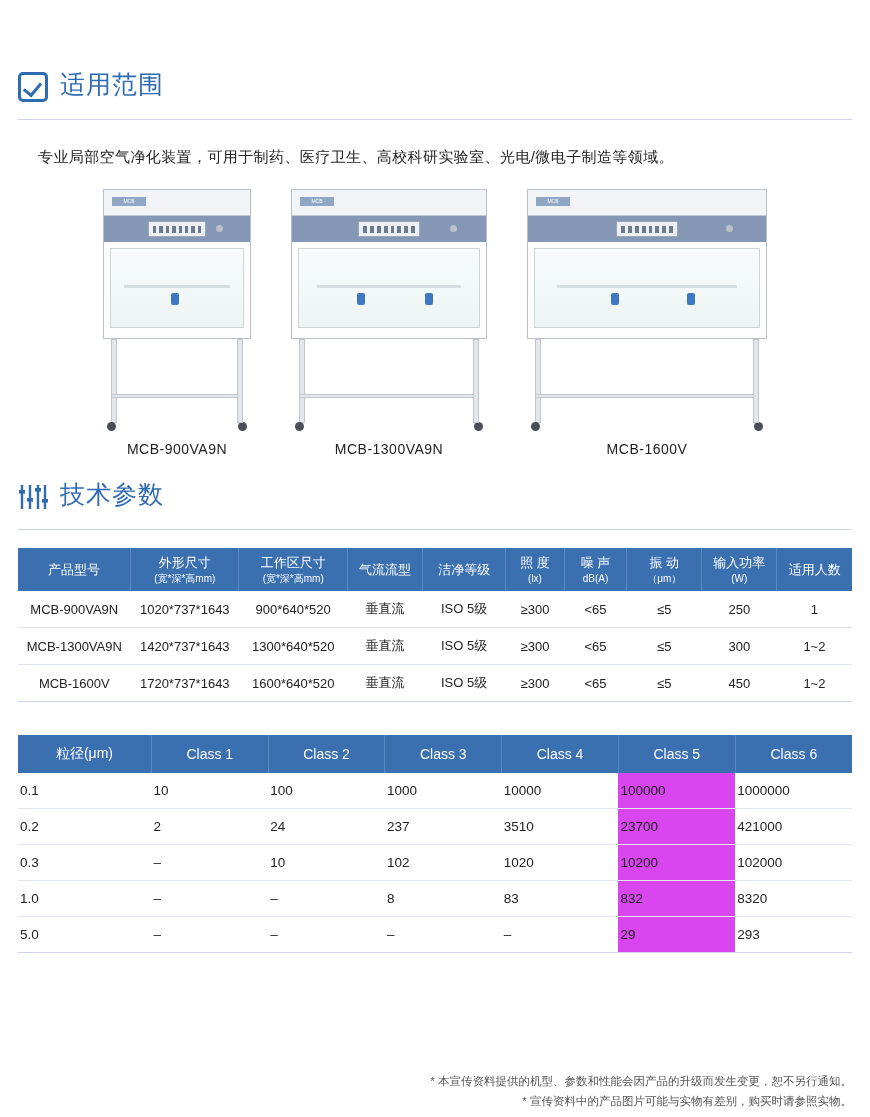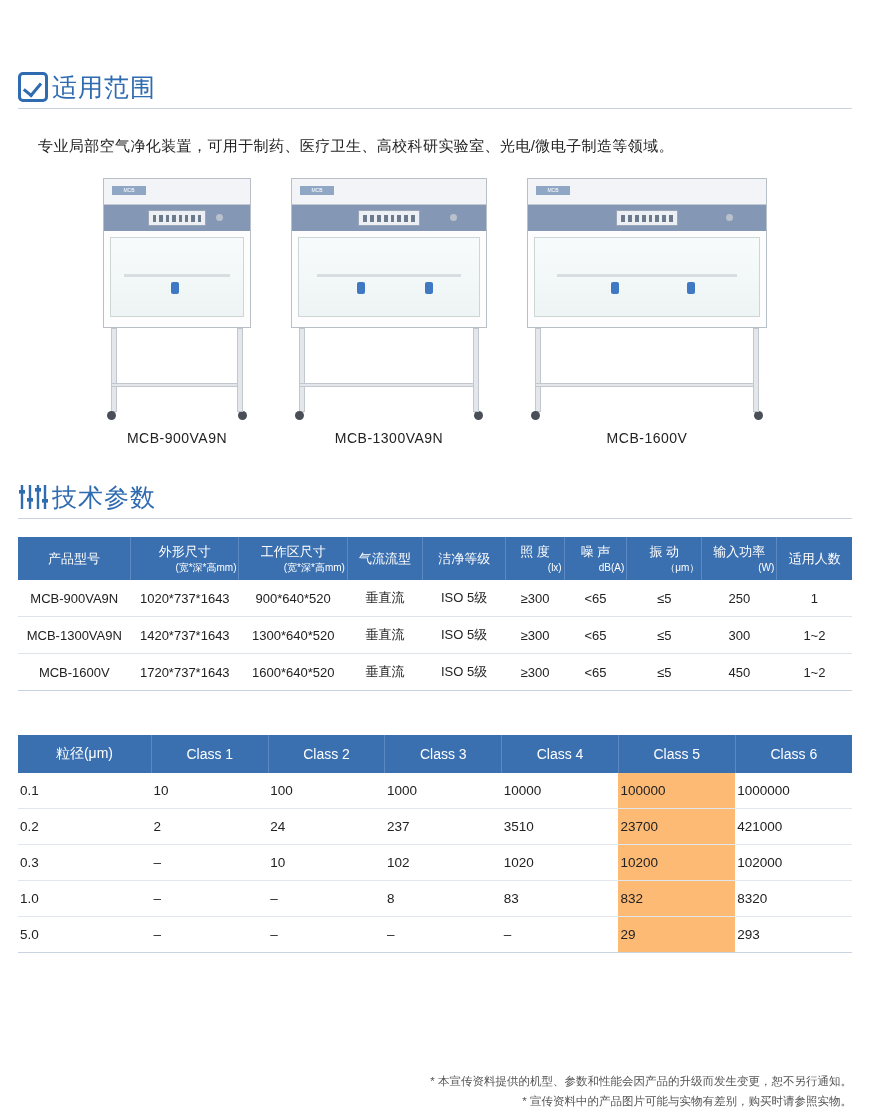--- a/index.html
+++ b/index.html
@@ -12,23 +12,23 @@
     height: 1117px;
     position: relative;
     font-family: "Liberation Sans", sans-serif;
     color: #333;
     overflow: hidden;
   }
 
   
   .section-head {
     display: flex;
-    align-items: center;
-    gap: 4px;
-    padding-bottom: 6px;
+    align-items: flex-start;
+    gap: 12px;
+    padding-bottom: 17px;
     border-bottom: 1px solid #c9d4e2;
   }
   .section-head .mark {
     width: 30px; height: 30px;
     flex: 0 0 30px;
     position: relative;
   }
   .section-title {
     font-size: 25px;
     color: #2f6bb0;
@@ -190,21 +190,20 @@
     font-weight: normal;
     padding: 6px 2px;
     text-align: center;
     line-height: 1.35;
     border-right: 1px solid #5c89c2;
   }
   table.tbl thead th:last-child { border-right: none; }
   table.tbl thead th .sm {
     display: block;
     font-size: 10px;
-    text-align: right;
   }
   table.tbl tbody td {
     text-align: center;
     padding: 9px 2px;
     border-bottom: 1px solid #dfe4ea;
     color: #222;
     font-size: 13px;
   }
   table.tbl tbody tr:last-child td { border-bottom: 1px solid #c9d4e2; }
 
@@ -229,21 +228,21 @@
     border-right: 1px solid #5c89c2;
     font-size: 14px;
   }
   table.tbl2 thead th:last-child { border-right: none; }
   table.tbl2 tbody td {
     text-align: left;
     padding: 10px 2px;
     border-bottom: 1px solid #e2e7ed;
     color: #222;
   }
-  table.tbl2 tbody td.hl { background: #fdba74; }
+  table.tbl2 tbody td.hl { background: #d946ef; }
   table.tbl2 tbody tr:last-child td { border-bottom: 1px solid #c9d4e2; }
 
   
   #footnotes {
     position: absolute;
     right: 18px;
     top: 1072px;
     text-align: right;
     font-size: 11.5px;
     color: #555;

